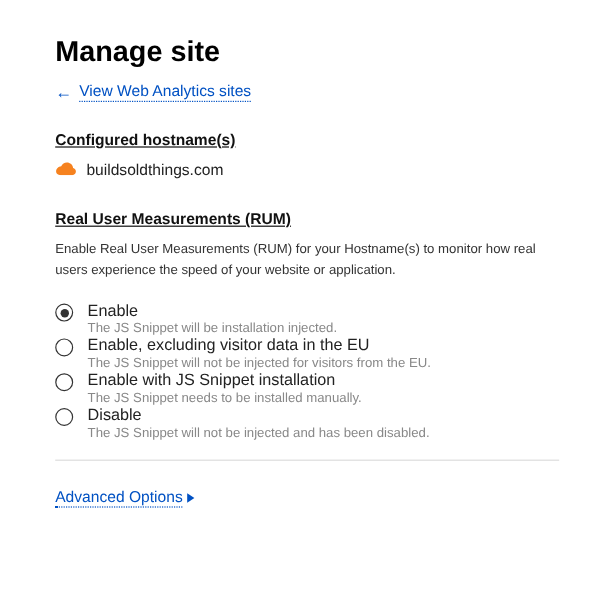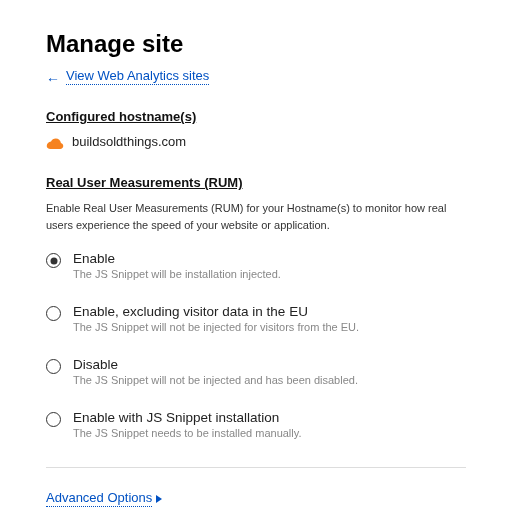--- a/index.html
+++ b/index.html
@@ -30,34 +30,34 @@
   .back-link .txt { border-bottom: 1px dotted #0051c3; padding-bottom:1px;}
   .section-title {
     font-size: 13px;
     font-weight: 700;
     margin-bottom: 10px;
     color:#111;
     text-decoration:underline;
   }
   .hostrow {
     display: flex;
-    align-items: flex-end;
+    align-items: flex-start;
     gap: 8px;
     margin-bottom: 26px;
     font-size: 13px;
   }
   .cloud-icon svg { display:block; }
   .rum-desc {
     font-size: 11px;
     line-height: 1.5;
     color: #333;
     margin-bottom: 18px;
     padding-right: 4px;
   }
-  .radio-group { display: flex; flex-direction: column; gap: 24px; margin-bottom: 28px;}
+  .radio-group { display: flex; flex-direction: column; gap: 0; margin-bottom: 16px;}
   .radio-item {
     display: flex;
     align-items: flex-start;
     gap: 12px;
     cursor: pointer;
   }
   .radio-outer {
     width: 15px; height: 15px;
     border: 1.5px solid #333;
     border-radius: 50%;
@@ -139,29 +139,29 @@
   <div class="radio-item">
     <div class="radio-outer"></div>
     <div class="radio-labels">
       <div class="lbl">Enable, excluding visitor data in the EU</div>
       <div class="hint">The JS Snippet will not be injected for visitors from the EU.</div>
     </div>
   </div>
   <div class="radio-item">
     <div class="radio-outer"></div>
     <div class="radio-labels">
-      <div class="lbl">Disable</div>
-      <div class="hint">The JS Snippet will not be injected and has been disabled.</div>
+      <div class="lbl">Enable with JS Snippet installation</div>
+      <div class="hint">The JS Snippet needs to be installed manually.</div>
     </div>
   </div>
   <div class="radio-item">
     <div class="radio-outer"></div>
     <div class="radio-labels">
-      <div class="lbl">Enable with JS Snippet installation</div>
-      <div class="hint">The JS Snippet needs to be installed manually.</div>
+      <div class="lbl">Disable</div>
+      <div class="hint">The JS Snippet will not be injected and has been disabled.</div>
     </div>
   </div>
 </div>
 
 <hr class="divider">
 
 <div class="adv">
   <span class="atxt">Advanced Options</span>
   <span class="arrow"></span>
 </div>

